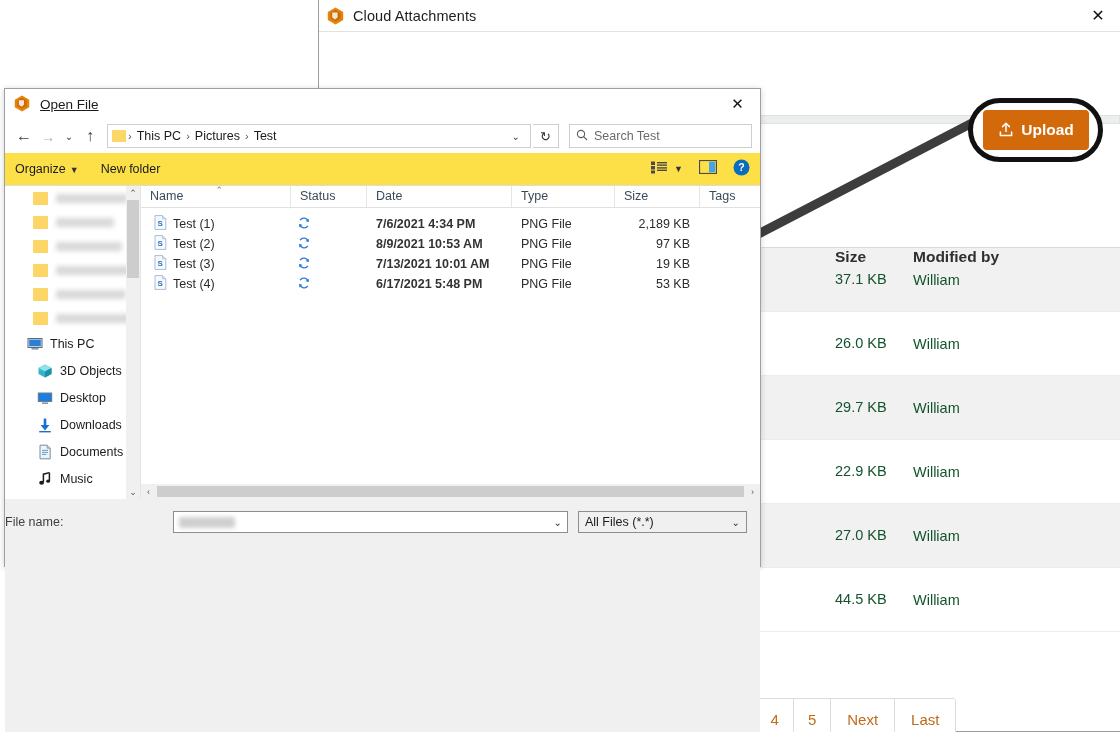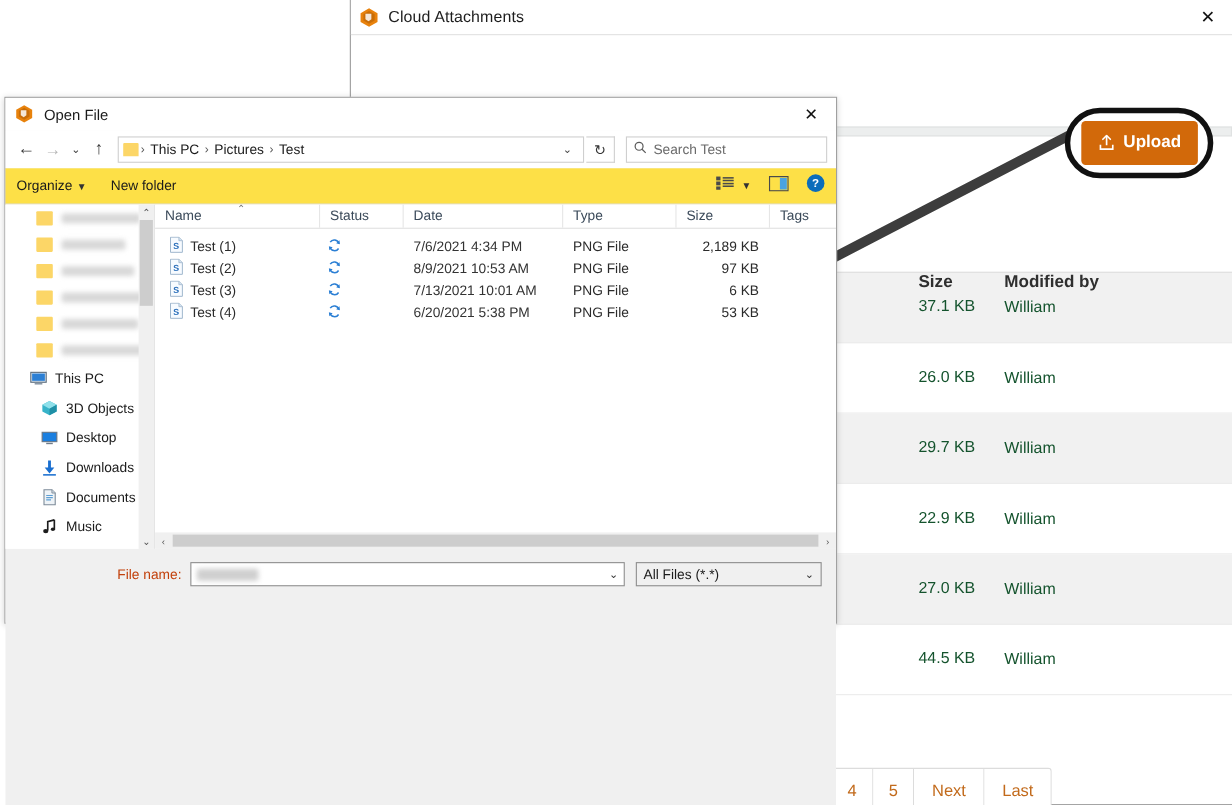--- a/index.html
+++ b/index.html
@@ -113,21 +113,21 @@
   
   .of-dialog {
     position: absolute; left: 4px; top: 88px; width: 757px; height: 479px;
     background: #f0f0f0; border: 1px solid #a0a0a0; box-sizing: border-box;
     box-shadow: 0 1px 6px rgba(0,0,0,.18);
   }
   .of-titlebar {
     height: 30px; background: #ffffff; display: flex; align-items: center;
     padding-left: 9px; position: relative;
   }
-  .of-title { font-size: 13.5px; color: #1b1b1b; margin-left: 9px; }
+  .of-title { font-size: 13.5px; color: #1b1b1b; margin-left: 9px; text-decoration: underline; }
   .of-close {
     position: absolute; right: 0; top: 0; width: 45px; height: 30px;
     display: flex; align-items: center; justify-content: center;
     font-size: 15px; color: #111;
   }
   .of-navbar { height: 34px; background: #fff; display: flex; align-items: center; padding: 0 8px; gap: 2px; }
   .navbtn {
     width: 22px; height: 26px; display: flex; align-items: center; justify-content: center;
     font-size: 16px; color: #3c3c3c;
   }
@@ -177,33 +177,33 @@
   .of-listpane { flex: 1; position: relative; background: #fff; }
   .list-head { display: flex; height: 21px; border-bottom: 1px solid #e0e0e0; align-items: center; }
   .lh {
     font-size: 12.5px; color: #3b4a5a; border-right: 1px solid #e6e6e6;
     padding-left: 9px; height: 21px; line-height: 21px; box-sizing: border-box; position: relative;
   }
   .sort-caret { position: absolute; left: 50%; top: -6px; font-size: 9px; color: #777; }
   .file-row { display: flex; height: 20px; align-items: center; }
   .fc { font-size: 12.5px; color: #2b2b2b; padding-left: 9px; box-sizing: border-box; }
   .fc.right { text-align: right; padding-right: 10px; padding-left: 0; }
-  .fc.date { color: #333; }
+  .fc.date { color: #333; font-weight: bold; }
   .file-icon { width: 13px; height: 15px; margin-right: 6px; flex: 0 0 13px; }
 
   .hscroll {
     position: absolute; left: 0; bottom: 0; width: 100%; height: 15px;
     background: #f0f0f0; display: flex; align-items: center;
   }
   .hs-arrow { width: 15px; text-align: center; font-size: 9px; color: #555; }
   .hs-thumb { height: 11px; background: #cdcdcd; flex: 1; margin: 0 1px; }
 
   .of-bottom { background: #f0f0f0; height: 100%; position: relative; }
   .fname-row { display: flex; align-items: center; padding: 12px 13px 0 0; }
-  .fname-label { width: 168px; text-align: right; font-size: 12.5px; color: #c2410c; padding-right: 8px; box-sizing: border-box; }
+  .fname-label { width: 168px; text-align: left; font-size: 12.5px; color: #404040; padding-right: 8px; box-sizing: border-box; }
   .fname-input {
     flex: 1; height: 22px; border: 1px solid #8d8d8d; background: #fff;
     display: flex; align-items: center; padding: 0 5px; box-sizing: border-box;
   }
   .fname-blur { width: 56px; height: 11px; background: #cfcfcf; filter: blur(2.2px); border-radius: 2px; }
   .fname-caret { margin-left: auto; font-size: 10px; color: #333; }
   .filter-select {
     width: 169px; height: 22px; border: 1px solid #8d8d8d; background: #f0f0f0; margin-left: 10px;
     display: flex; align-items: center; padding: 0 6px; box-sizing: border-box; font-size: 12.5px; color: #1b1b1b;
   }
@@ -558,39 +558,39 @@
                 <span>Test (3)</span>
               </div>
               <div class="fc" style="width:76px;padding-left:7px;"><span><svg width="12" height="12" viewBox="0 0 12 12">
                     <path d="M10 4.4 A4.3 4.3 0 0 0 2.2 3.1" stroke="#2b7fd4" stroke-width="1.4" fill="none"></path>
                     <polygon points="10.6,1.4 11,5.1 7.6,4.2" fill="#2b7fd4"></polygon>
                     <path d="M2 7.6 A4.3 4.3 0 0 0 9.8 8.9" stroke="#2b7fd4" stroke-width="1.4" fill="none"></path>
                     <polygon points="1.4,10.6 1,6.9 4.4,7.8" fill="#2b7fd4"></polygon>
                   </svg></span></div>
               <div class="fc date" style="width:145px;">7/13/2021 10:01 AM</div>
               <div class="fc" style="width:103px;">PNG File</div>
-              <div class="fc right" style="width:85px;">6 KB</div>
+              <div class="fc right" style="width:85px;">19 KB</div>
               <div class="fc" style="width:60px;"></div>
             </div>
             <div class="file-row">
               <div class="fc" style="width:150px;display:flex;align-items:center;padding-left:13px;">
                 <span><svg class="file-icon" viewBox="0 0 13 15">
                     <path d="M1 0.6 L8.6 0.6 L11.8 3.8 L11.8 14.4 L1 14.4 Z" fill="#f7fbff" stroke="#9fb6cc" stroke-width="0.9"></path>
                     <path d="M8.6 0.6 L8.6 3.8 L11.8 3.8" fill="#d3e2ef" stroke="#9fb6cc" stroke-width="0.7"></path>
                     <text x="3.6" y="11.4" font-size="8" font-family="Liberation Sans, sans-serif" font-weight="bold" fill="#2b6fba">S</text>
                   </svg></span>
                 <span>Test (4)</span>
               </div>
               <div class="fc" style="width:76px;padding-left:7px;"><span><svg width="12" height="12" viewBox="0 0 12 12">
                     <path d="M10 4.4 A4.3 4.3 0 0 0 2.2 3.1" stroke="#2b7fd4" stroke-width="1.4" fill="none"></path>
                     <polygon points="10.6,1.4 11,5.1 7.6,4.2" fill="#2b7fd4"></polygon>
                     <path d="M2 7.6 A4.3 4.3 0 0 0 9.8 8.9" stroke="#2b7fd4" stroke-width="1.4" fill="none"></path>
                     <polygon points="1.4,10.6 1,6.9 4.4,7.8" fill="#2b7fd4"></polygon>
                   </svg></span></div>
-              <div class="fc date" style="width:145px;">6/20/2021 5:38 PM</div>
+              <div class="fc date" style="width:145px;">6/17/2021 5:48 PM</div>
               <div class="fc" style="width:103px;">PNG File</div>
               <div class="fc right" style="width:85px;">53 KB</div>
               <div class="fc" style="width:60px;"></div>
             </div>
           </div>
 
         <div class="hscroll">
           <span class="hs-arrow">‹</span>
           <span class="hs-thumb"></span>
           <span class="hs-arrow">›</span>

